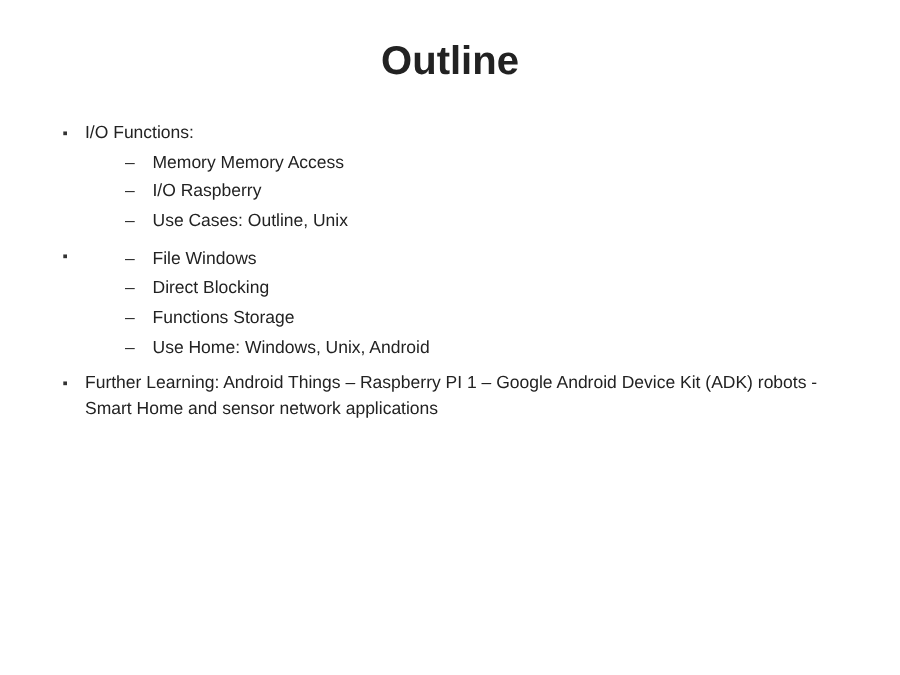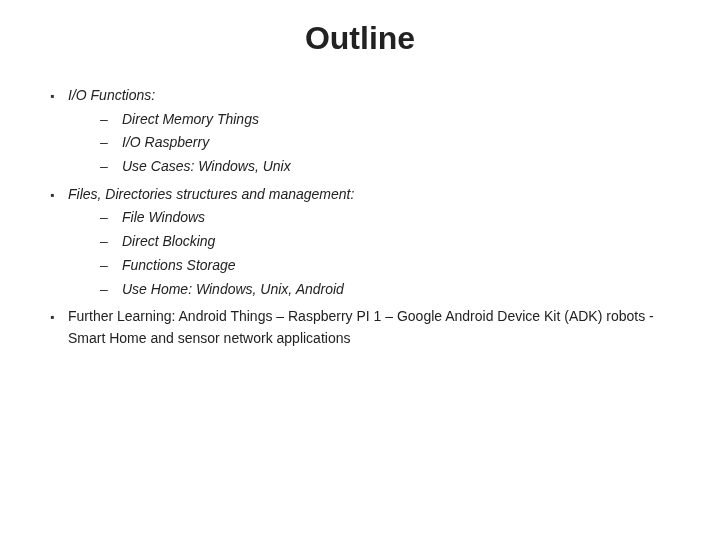--- a/index.html
+++ b/index.html
@@ -12,21 +12,21 @@
       width: 720px;
       height: 540px;
       background: #ffffff;
       font-family: Arial, sans-serif;
       overflow: hidden;
     }
 
     .page {
       width: 720px;
       height: 540px;
-      padding: 20px 50px;
+      padding: 30px 50px;
       display: flex;
       flex-direction: column;
       align-items: flex-end;
     }
 
     .title {
       width: 100%;
       text-align: center;
       font-size: 32px;
       font-weight: bold;
@@ -49,21 +49,20 @@
 
     .bullet-marker {
       min-width: 18px;
       font-size: 12px;
       margin-top: 2px;
       color: #333;
     }
 
     .bullet-text {
       flex: 1;
-      font-style: italic;
     }
 
     .sub-list {
       margin-left: 32px;
       margin-top: 2px;
       margin-bottom: 2px;
     }
 
     .sub-item {
       display: flex;
@@ -98,38 +97,37 @@
 
   <div class="content">
 
     <div class="bullet-item">
       <span class="bullet-marker">▪</span>
       <div class="bullet-text">
         <span>I/O Functions:</span>
         <div class="sub-list">
           <div class="sub-item">
             <span class="sub-dash">–</span>
-            <span class="sub-text">Direct Memory Things</span>
+            <span class="sub-text">Memory Memory Access</span>
           </div>
           <div class="sub-item">
             <span class="sub-dash">–</span>
             <span class="sub-text">I/O Raspberry</span>
           </div>
           <div class="sub-item">
             <span class="sub-dash">–</span>
-            <span class="sub-text">Use Cases: Windows, Unix</span>
+            <span class="sub-text">Use Cases: Outline, Unix</span>
           </div>
         </div>
       </div>
     </div>
 
     <div class="bullet-item">
       <span class="bullet-marker">▪</span>
       <div class="bullet-text">
-        <span>Files, Directories structures and management:</span>
         <div class="sub-list">
           <div class="sub-item">
             <span class="sub-dash">–</span>
             <span class="sub-text">File Windows</span>
           </div>
           <div class="sub-item">
             <span class="sub-dash">–</span>
             <span class="sub-text">Direct Blocking</span>
           </div>
           <div class="sub-item">

